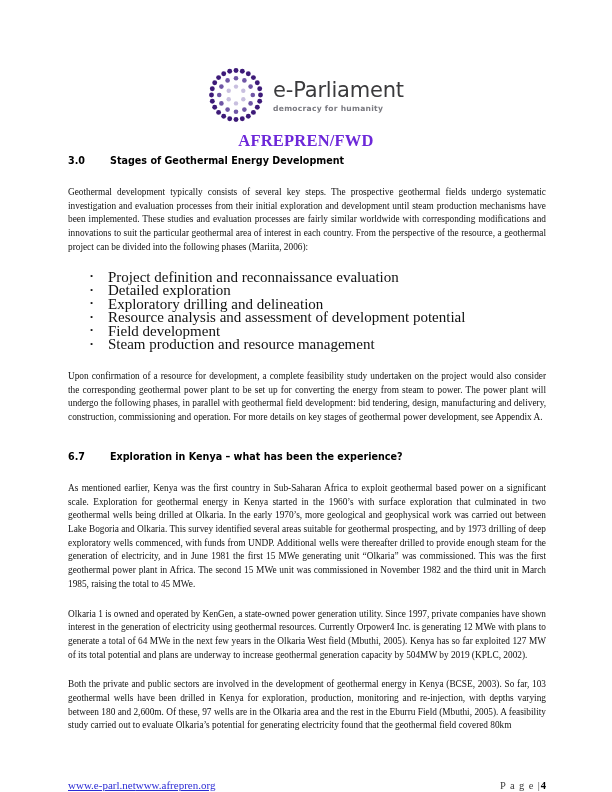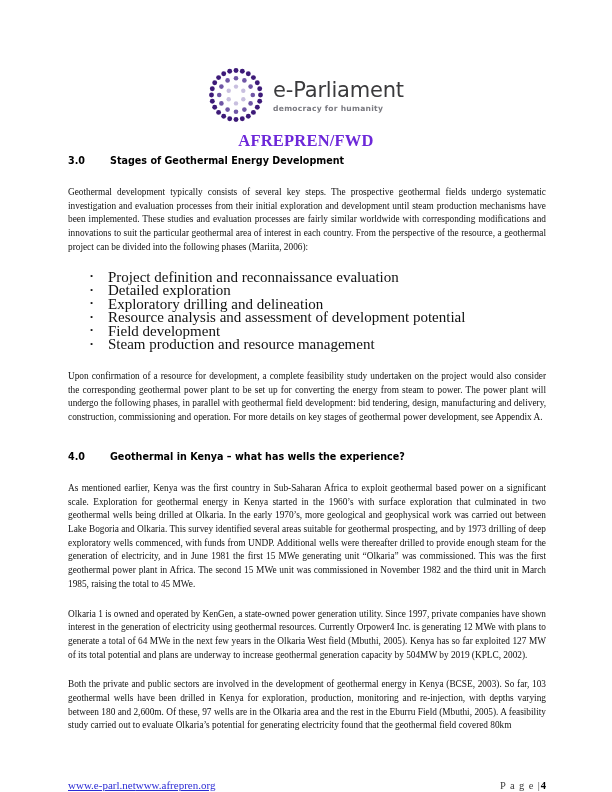--- a/index.html
+++ b/index.html
@@ -275,22 +275,22 @@
       <li>Steam production and resource management</li>
     </ul>
 
     <div class="sp-18"></div>
 
     <p class="body">Upon confirmation of a resource for development, a complete feasibility study undertaken on the project would also consider the corresponding geothermal power plant to be set up for converting the energy from steam to power. The power plant will undergo the following phases, in parallel with geothermal field development: bid tendering, design, manufacturing and delivery, construction, commissioning and operation. For more details on key stages of geothermal power development, see Appendix A.</p>
 
     <div class="sp-26"></div>
 
     <h2 class="section-head">
-      <span class="num">4.0</span>
-      <span class="htext">Geothermal in Kenya – what has wells the experience?</span>
+      <span class="num">6.7</span>
+      <span class="htext">Exploration in Kenya – what has been the experience?</span>
     </h2>
 
     <div class="sp-20"></div>
 
     <p class="body">As mentioned earlier, Kenya was the first country in Sub-Saharan Africa to exploit geothermal based power on a significant scale. Exploration for geothermal energy in Kenya started in the 1960’s with surface exploration that culminated in two geothermal wells being drilled at Olkaria. In the early 1970’s, more geological and geophysical work was carried out between Lake Bogoria and Olkaria. This survey identified several areas suitable for geothermal prospecting, and by 1973 drilling of deep exploratory wells commenced, with funds from UNDP.  Additional wells were thereafter drilled to provide enough steam for the generation of electricity, and in June 1981 the first 15 MWe generating unit “Olkaria” was commissioned. This was the first geothermal power plant in Africa. The second 15 MWe unit was commissioned in November 1982 and the third unit in March 1985, raising the total to 45 MWe.</p>
 
     <div class="sp-16"></div>
 
     <p class="body">Olkaria 1 is owned and operated by KenGen, a state-owned power generation utility. Since 1997, private companies have shown interest in the generation of electricity using geothermal resources. Currently Orpower4 Inc. is generating 12 MWe with plans to generate a total of 64 MWe in the next few years in the Olkaria West field (Mbuthi, 2005). Kenya has so far exploited 127 MW of its total potential and plans are underway to increase geothermal generation capacity by 504MW by 2019 (KPLC, 2002).</p>
 

